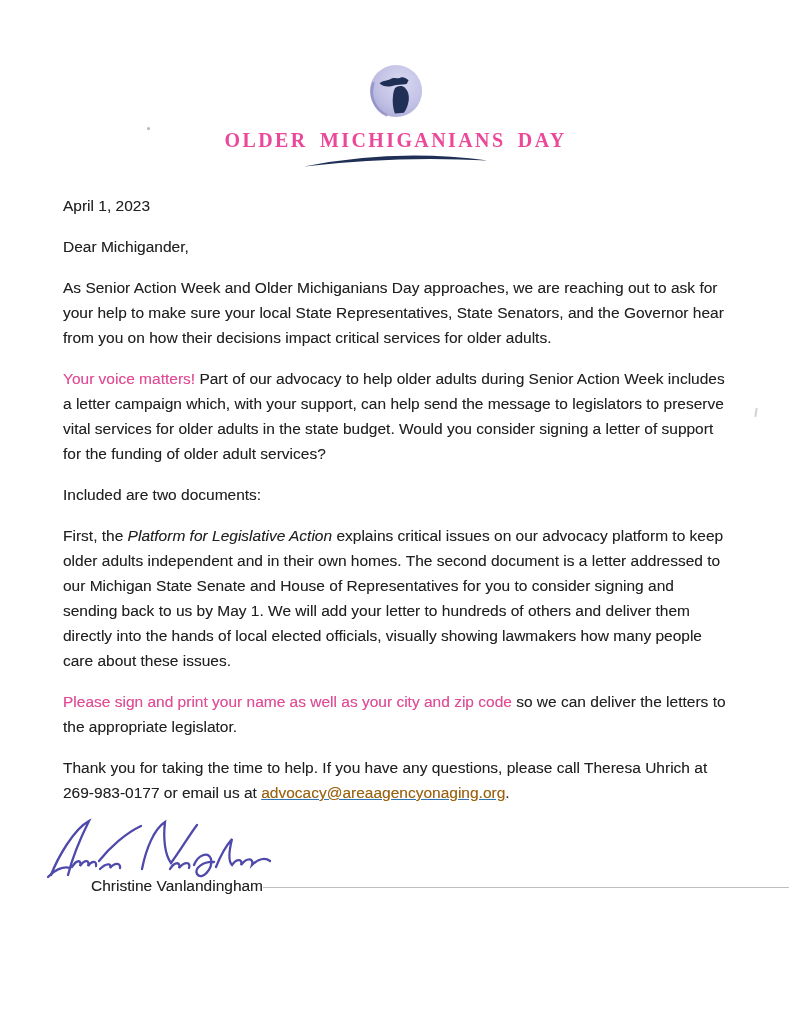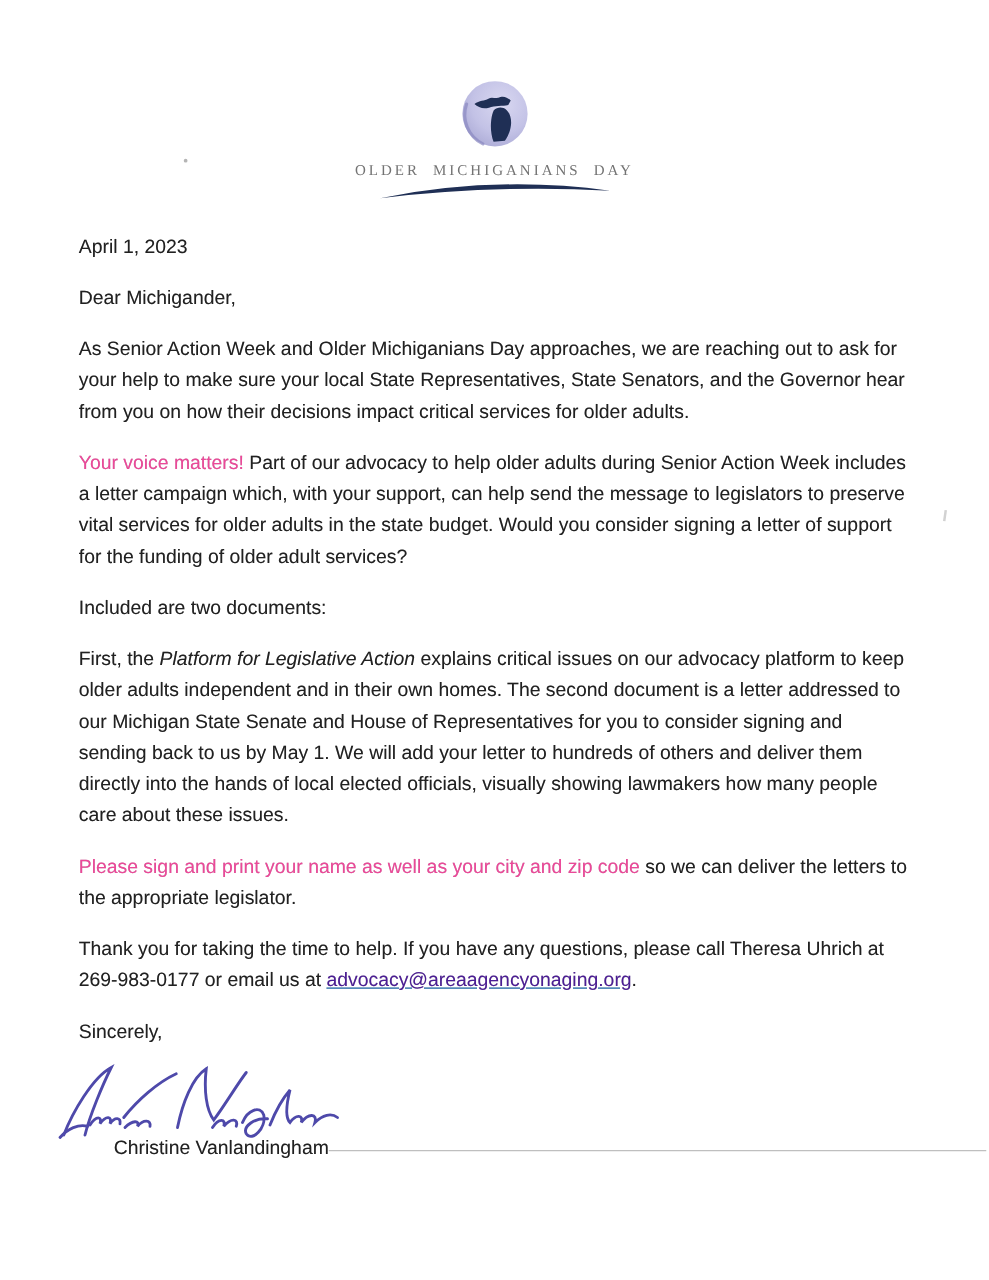--- a/index.html
+++ b/index.html
@@ -14,25 +14,25 @@
   }
   
   .letterhead {
     padding-top: 62px;
     text-align: center;
   }
   .logo-wrap { line-height: 0; }
   .org-title {
     margin-top: 9px;
     font-family: "Liberation Serif", "DejaVu Serif", serif;
-    font-weight: 400;
-    font-size: 12px;
+    font-weight: 700;
+    font-size: 20px;
     letter-spacing: 2.4px;
     word-spacing: 5px;
-    color: #737373;
+    color: #ec4899;
   }
   .swoosh-wrap { line-height: 0; margin-top: 1px; }
   
   .letter-body {
     margin-top: 24px;
     padding: 0 46px 0 47px;
     font-size: 15.5px;
     line-height: 25px;
     text-shadow: 0 0 0.4px rgba(0,0,0,0.28);
   }
@@ -40,21 +40,21 @@
   .mb19 { margin-bottom: 19px; }
   .mb16 { margin-bottom: 16px; }
   .mb14 { margin-bottom: 14px; }
   .mb12 { margin-bottom: 12px; }
   .mb6  { margin-bottom: 6px; }
   .mb4  { margin-bottom: 4px; }
   b, strong { font-weight: 400; color: #ec4899; }
   .em-bold-italic { font-weight: 700; font-style: italic; color: #181818; }
   .doc-italic { font-style: italic; text-align: right; }
   a.email-link {
-    color: #4c1d95;
+    color: #a16207;
     text-decoration: underline;
     text-decoration-color: #2e75b5;
     cursor: pointer;
   }
   
   .signature-block {
     margin-top: 2px;
     margin-left: -3px;
     height: 52px;
     position: relative;
@@ -127,21 +127,20 @@
 
     <p class="mb4">Included are two documents:</p>
 
     <p class="mb16"><span>First, the </span><span class="doc-italic">Platform for Legislative Action</span><span> explains critical issues on our advocacy platform to keep older adults independent and in their own homes. The second document is a letter addressed to our Michigan State Senate and House of Representatives for you to consider signing and sending back to us by May 1. We will add your letter to hundreds of others and deliver them directly into the hands of local elected officials, visually showing lawmakers how many people care about these issues.</span></p>
 
     <p class="mb6"><strong>Please sign and print your name as well as your city and zip code</strong><span> so we can deliver the letters to the appropriate legislator.</span></p>
 
 
     <p class="mb14"><span>Thank you for taking the time to help. If you have any questions, please call Theresa Uhrich at 269-983-0177 or email us at </span><a class="email-link">advocacy@areaagencyonaging.org</a><span>.</span></p>
 
-    <p>Sincerely,</p>
 
     <div class="signature-block">
       <svg width="238" height="66" viewBox="0 0 238 66" aria-hidden="true">
         <g fill="none" stroke="#3f3aa3" stroke-width="2.3" stroke-linecap="round" opacity="0.92">
           <path d="M7,58 C14,40 30,12 45,4 C38,18 28,42 24,58"></path>
           <path d="M4,60 C10,53 19,49 26,51"></path>
           <path d="M28,50 C33,42 38,43 36,49 C41,42 46,43 44,49 C48,43 53,44 52,49"></path>
           <path d="M55,44 C66,30 82,16 97,9"></path>
           <path d="M56,52 C62,46 68,46 66,51 C71,45 77,46 76,51"></path>
           <path d="M98,52 C102,32 110,12 121,5 C119,22 121,38 127,46 C136,34 146,17 153,8"></path>

